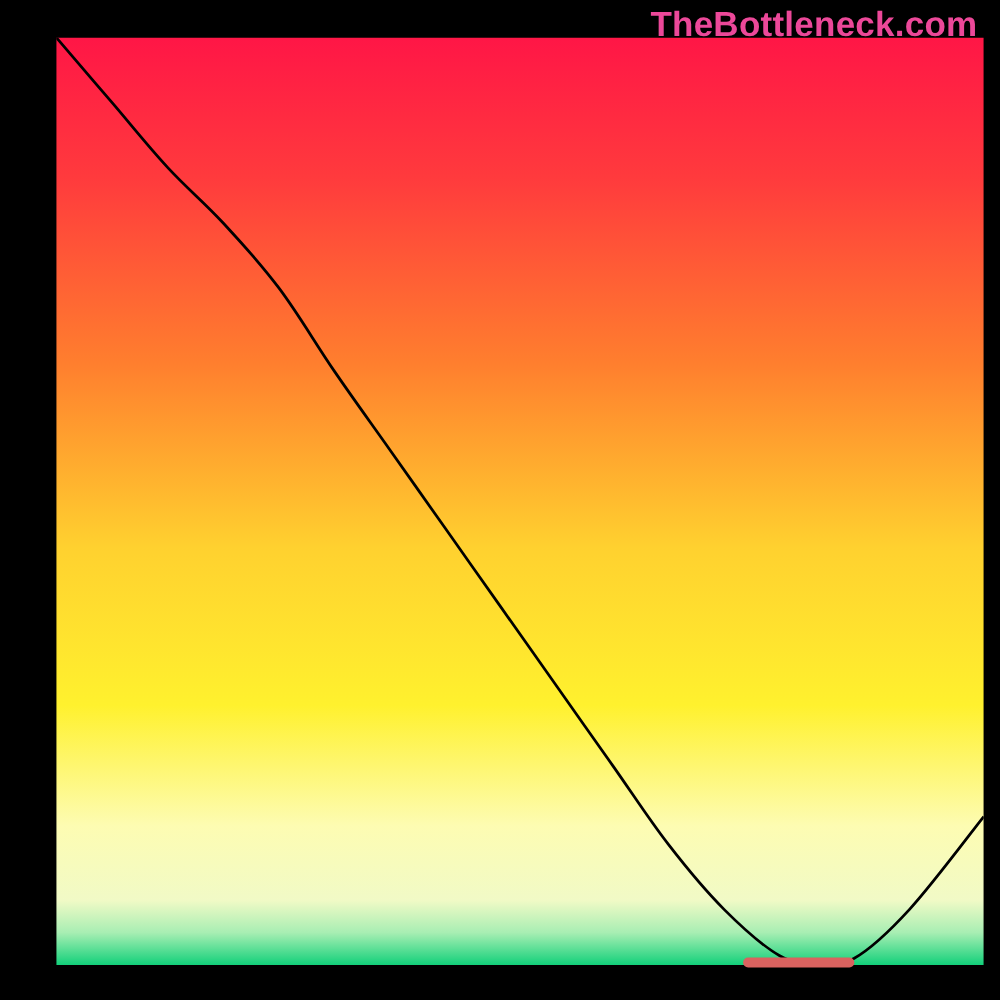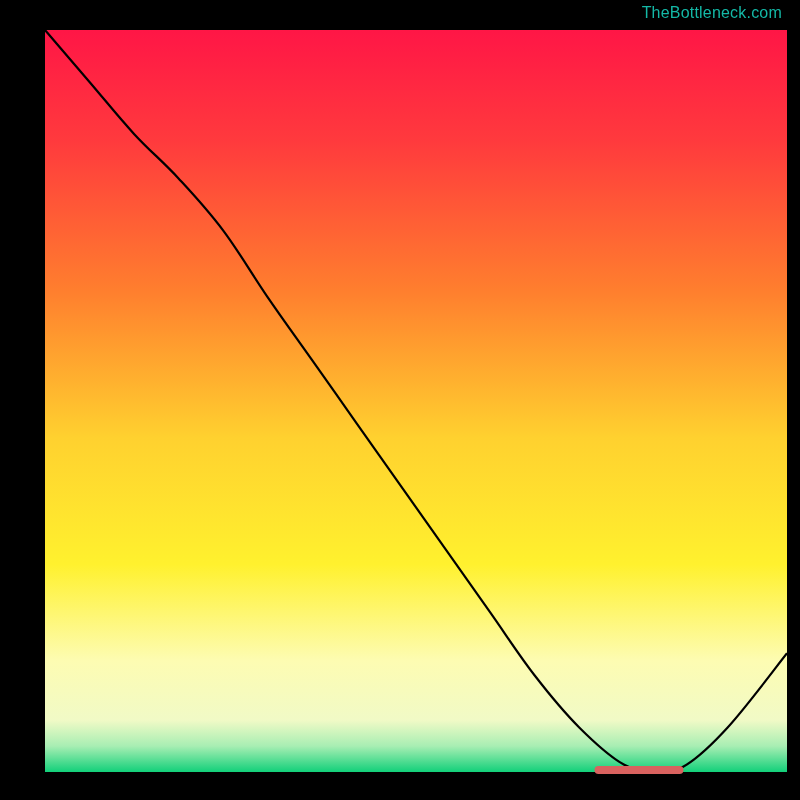--- a/index.html
+++ b/index.html
@@ -13,23 +13,23 @@
   }
   .container {
     position: relative;
     width: 800px;
     height: 800px;
   }
   .watermark {
     position: absolute;
     top: 4px;
     right: 18px;
-    color: #14b8a6;
-    font-size: 16px;
-    font-weight: 400;
+    color: #ec4899;
+    font-size: 28px;
+    font-weight: 700;
     letter-spacing: 0.2px;
   }
   .plot-area {
     position: absolute;
     left: 45px;
     top: 30px;
     width: 742px;
     height: 742px;
   }
   svg.gradient-bg {

